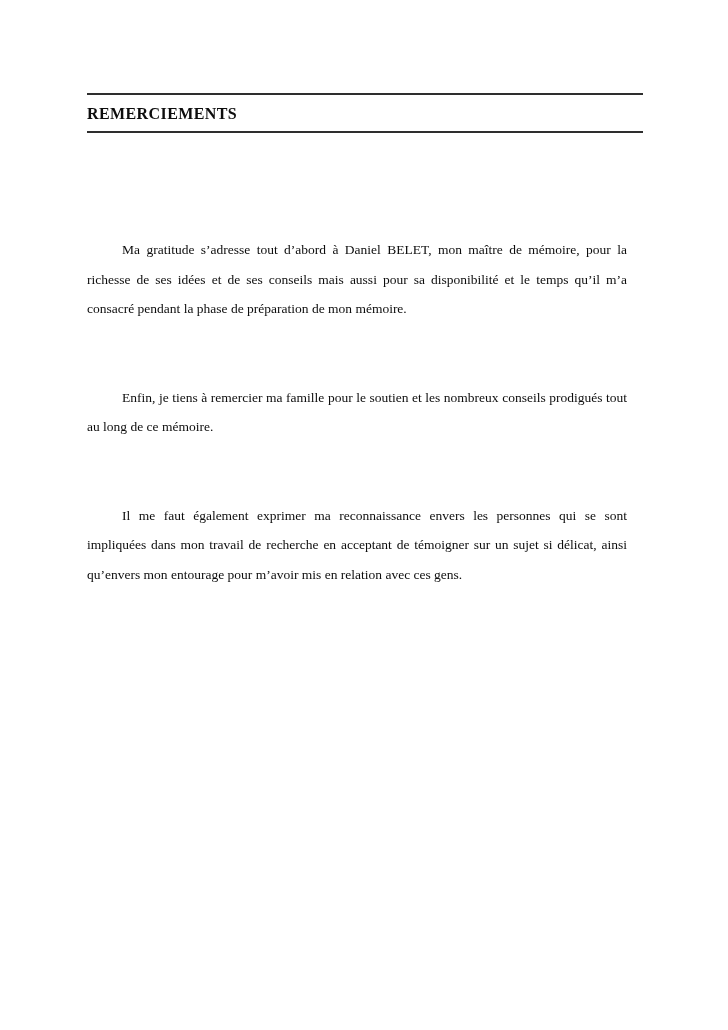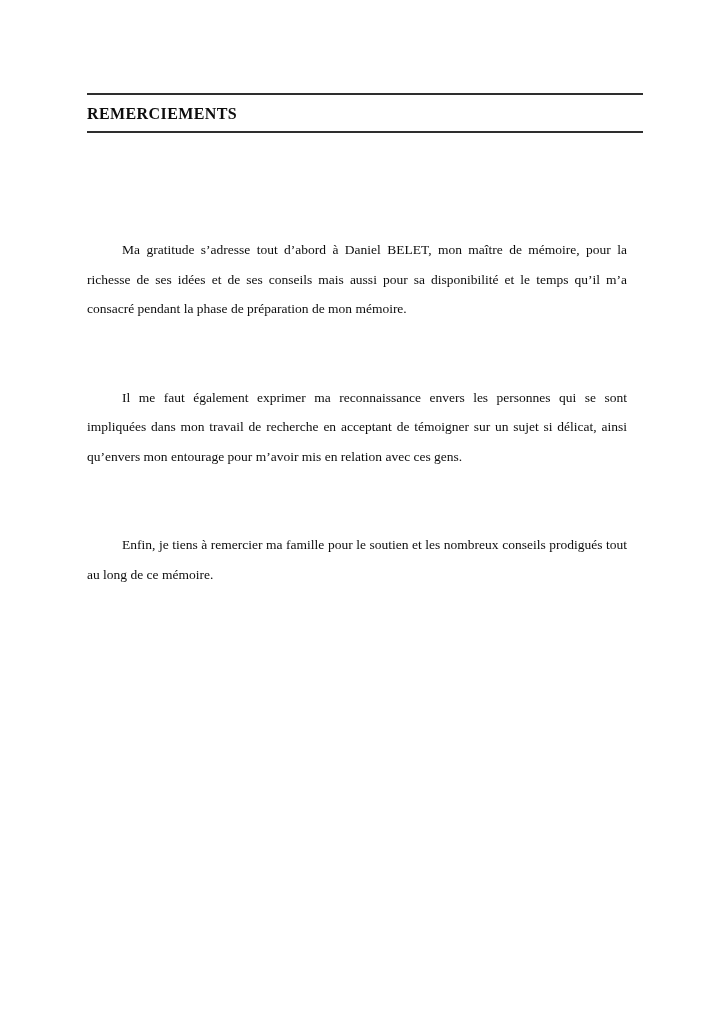--- a/index.html
+++ b/index.html
@@ -75,21 +75,21 @@
 <body>
 
 <div class="page">
 
   <header class="doc-header">
     <h1>REMERCIEMENTS</h1>
   </header>
 
   <main class="doc-body">
     <p>Ma gratitude s’adresse tout d’abord à Daniel BELET, mon maître de mémoire, pour la richesse de ses idées et de ses conseils mais aussi pour sa disponibilité et le temps qu’il m’a consacré pendant la phase de préparation de mon mémoire.</p>
+    <p>Enfin, je tiens à remercier ma famille pour le soutien et les nombreux conseils prodigués tout au long de ce mémoire.</p>
     <p>Il me faut également exprimer ma reconnaissance envers les personnes qui se sont impliquées dans mon travail de recherche en acceptant de témoigner sur un sujet si délicat, ainsi qu’envers mon entourage pour m’avoir mis en relation avec ces gens.</p>
-    <p>Enfin, je tiens à remercier ma famille pour le soutien et les nombreux conseils prodigués tout au long de ce mémoire.</p>
   </main>
 
   <footer class="doc-footer">
     <span>Page | 3</span>
   </footer>
 
 </div>
 
 </body></html>

